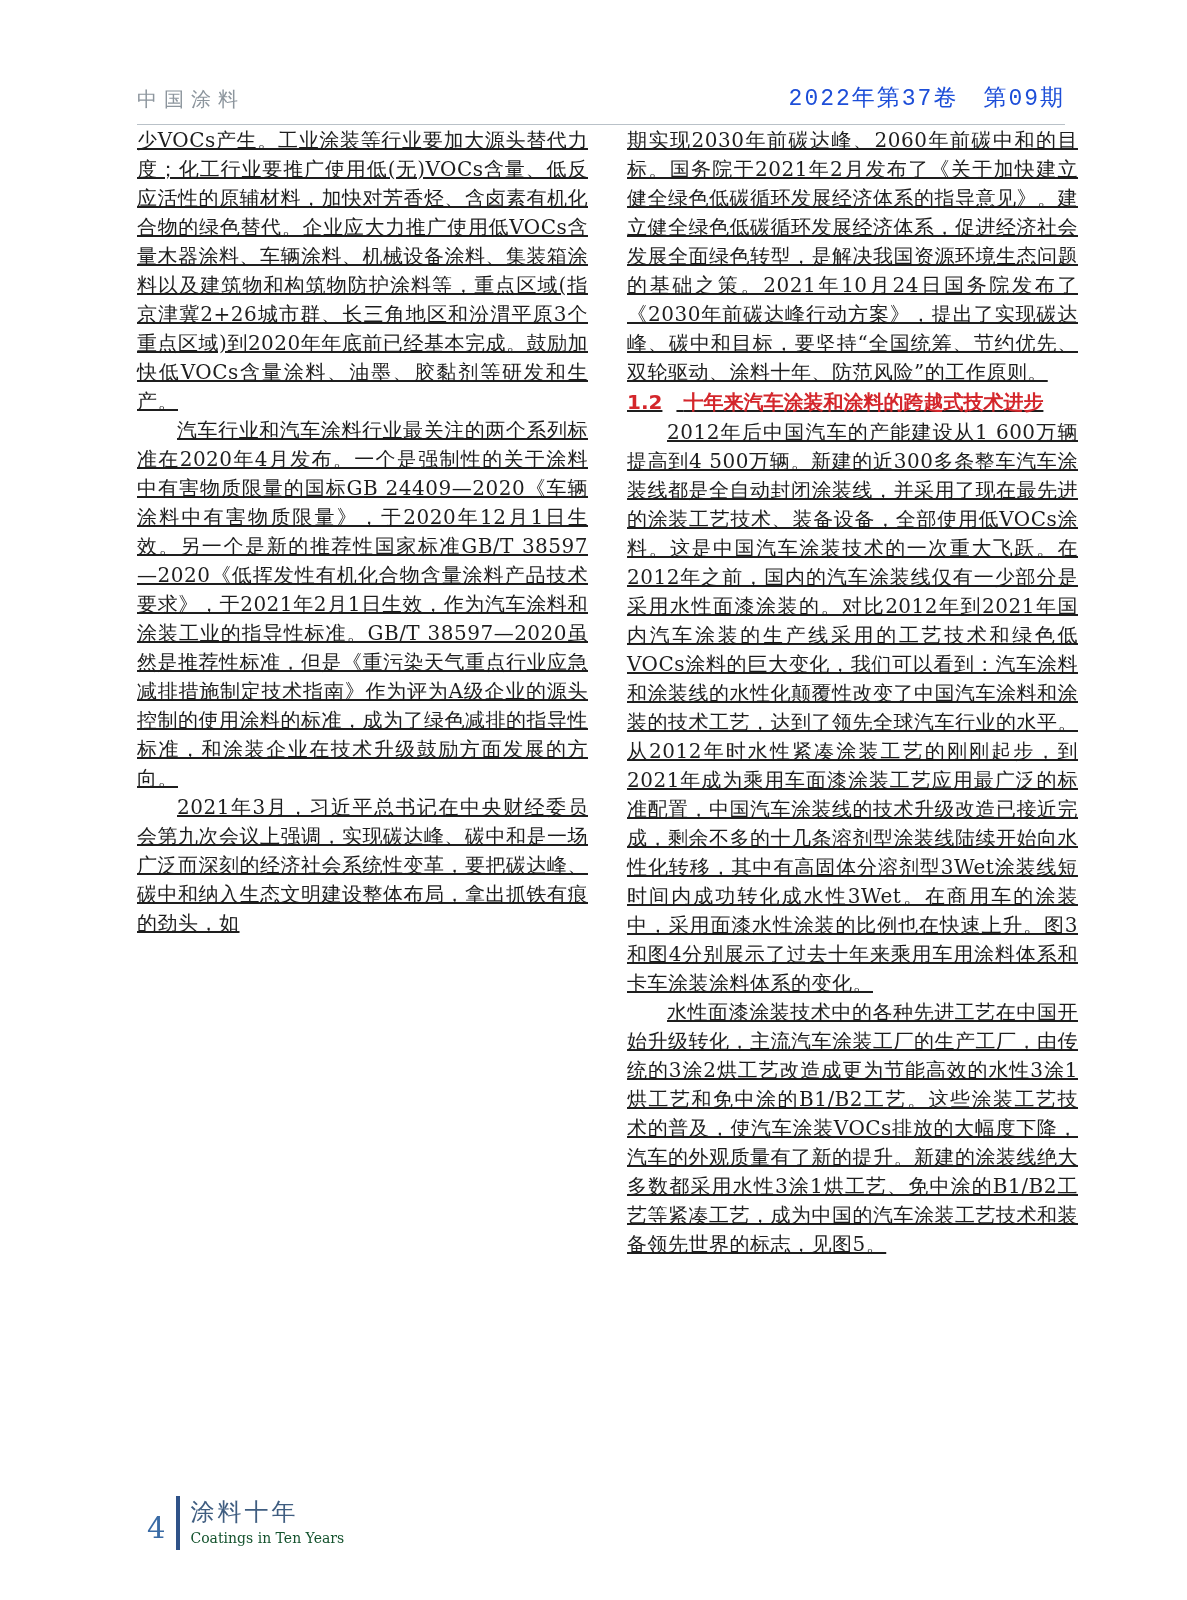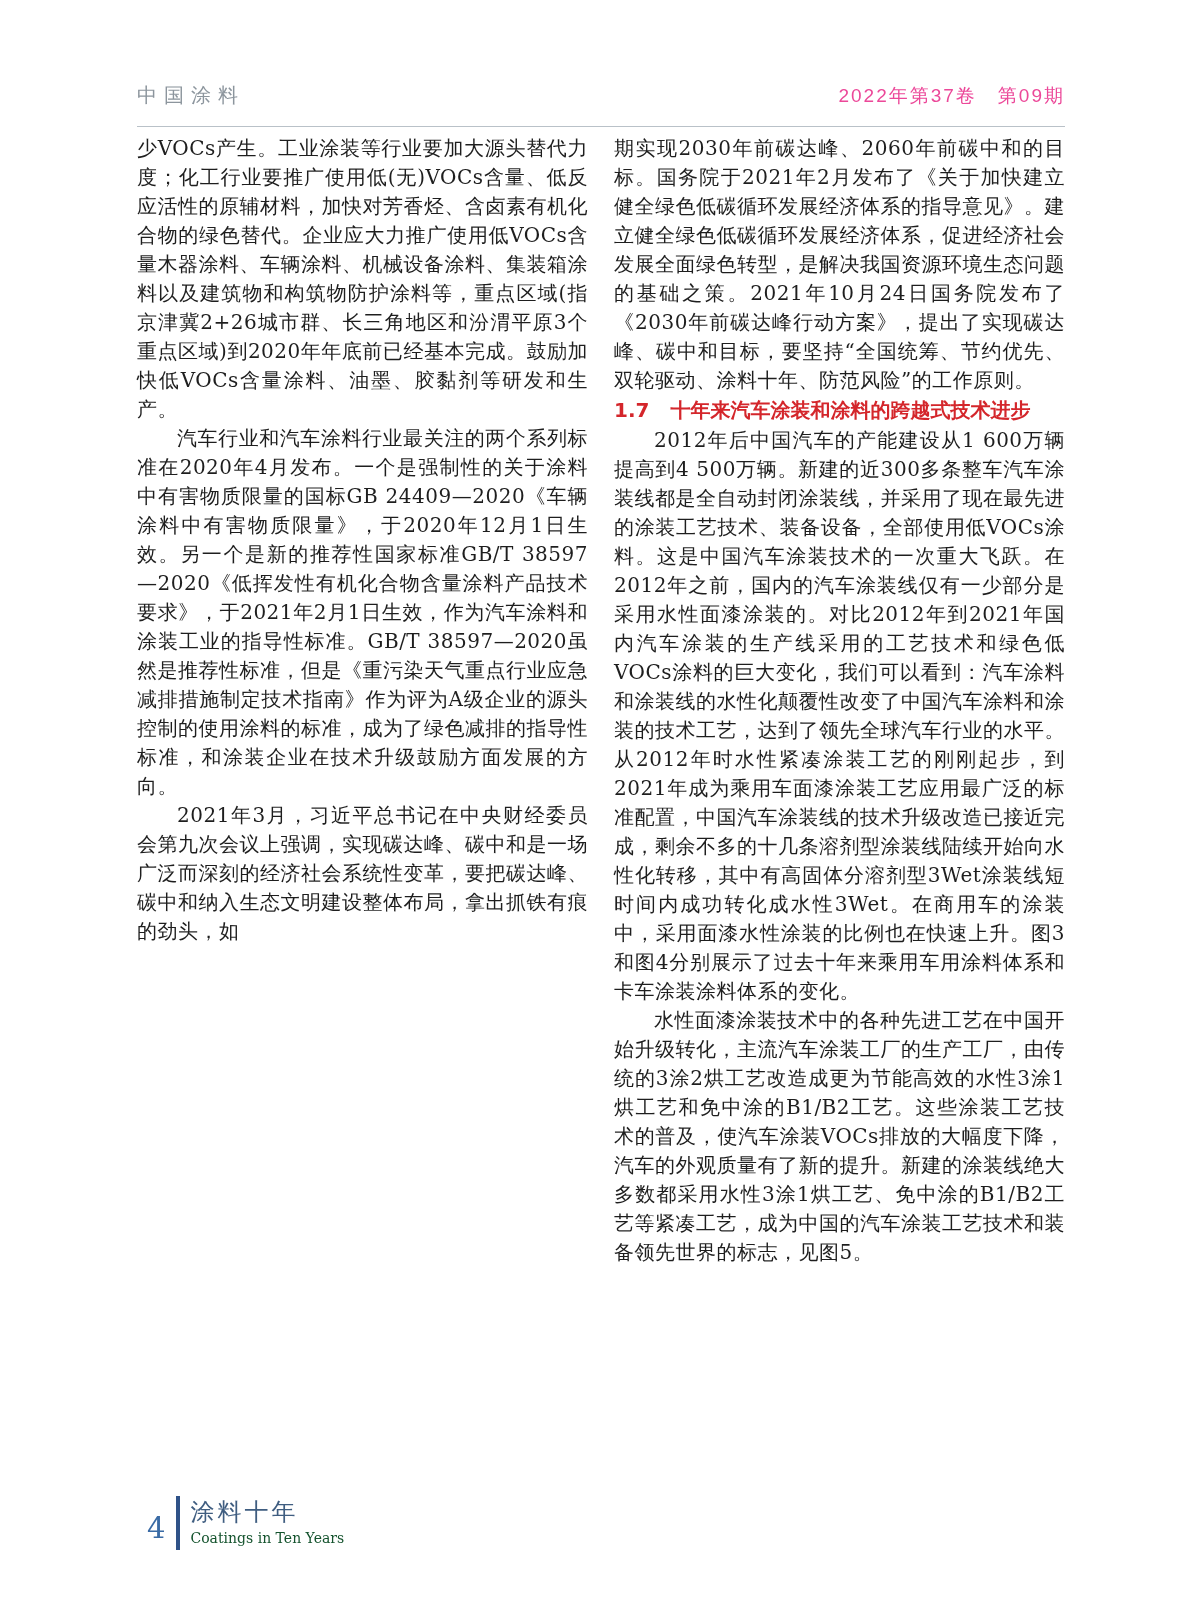--- a/index.html
+++ b/index.html
@@ -4,29 +4,29 @@
 <style>
   html,body{margin:0;padding:0;background:#ffffff;}
   .page{
     position:relative;width:1187px;height:1600px;background:#ffffff;
     overflow:hidden;font-family:"DejaVu Serif","Liberation Serif",serif;color:#1e1e1e;
   }
   
   .header{
     position:absolute;top:82px;left:137px;width:928px;
     display:flex;justify-content:space-between;align-items:flex-end;
-    border-bottom:1.5px solid #b9c1c8;padding-bottom:17px;
-    font-family:Liberation Sans, sans-serif;
+    border-bottom:1.5px solid #b9c1c8;padding-bottom:11px;
+    font-family:Liberation Mono, monospace;
   }
   .journal-name{font-size:20px;color:#8c959d;letter-spacing:7px;}
-  .issue-info{font-size:19px;color:#ec4899;letter-spacing:2px;text-align:center;}
+  .issue-info{font-size:23px;color:#1d4ed8;letter-spacing:2px;text-align:center;}
   
   .columns{
-    position:absolute;top:134px;left:137px;width:928px;height:1340px;
-    display:flex;gap:26px;
+    position:absolute;top:126px;left:137px;width:928px;height:1340px;
+    display:flex;gap:39px;text-decoration:underline;
   }
   .col{
     width:451px;flex:0 0 451px;
     font-size:20px;line-height:29px;text-align:justify;
     letter-spacing:0.5px;
   }
   .col p{margin:0;}
   .col p.ind{text-indent:2em;}
   .sec-heading{
     margin:0;font-family:"DejaVu Sans","Liberation Sans",sans-serif;
@@ -68,21 +68,21 @@
 
     <div class="col">
       <p>少VOCs产生。工业涂装等行业要加大源头替代力度；化工行业要推广使用低(无)VOCs含量、低反应活性的原辅材料，加快对芳香烃、含卤素有机化合物的绿色替代。企业应大力推广使用低VOCs含量木器涂料、车辆涂料、机械设备涂料、集装箱涂料以及建筑物和构筑物防护涂料等，重点区域(指京津冀2+26城市群、长三角地区和汾渭平原3个重点区域)到2020年年底前已经基本完成。鼓励加快低VOCs含量涂料、油墨、胶黏剂等研发和生产。</p>
       <p class="ind">汽车行业和汽车涂料行业最关注的两个系列标准在2020年4月发布。一个是强制性的关于涂料中有害物质限量的国标GB 24409—2020《车辆涂料中有害物质限量》，于2020年12月1日生效。另一个是新的推荐性国家标准GB/T 38597—2020《低挥发性有机化合物含量涂料产品技术要求》，于2021年2月1日生效，作为汽车涂料和涂装工业的指导性标准。GB/T 38597—2020虽然是推荐性标准，但是《重污染天气重点行业应急减排措施制定技术指南》作为评为A级企业的源头控制的使用涂料的标准，成为了绿色减排的指导性标准，和涂装企业在技术升级鼓励方面发展的方向。</p>
       <p class="ind">2021年3月，习近平总书记在中央财经委员会第九次会议上强调，实现碳达峰、碳中和是一场广泛而深刻的经济社会系统性变革，要把碳达峰、碳中和纳入生态文明建设整体布局，拿出抓铁有痕的劲头，如</p>
     </div>
 
     <div class="col">
       <p>期实现2030年前碳达峰、2060年前碳中和的目标。国务院于2021年2月发布了《关于加快建立健全绿色低碳循环发展经济体系的指导意见》。建立健全绿色低碳循环发展经济体系，促进经济社会发展全面绿色转型，是解决我国资源环境生态问题的基础之策。2021年10月24日国务院发布了《2030年前碳达峰行动方案》，提出了实现碳达峰、碳中和目标，要坚持“全国统筹、节约优先、双轮驱动、涂料十年、防范风险”的工作原则。</p>
       <h3 class="sec-heading">
-        <span class="sec-no">1.7</span>
+        <span class="sec-no">1.2</span>
         <span>十年来汽车涂装和涂料的跨越式技术进步</span>
       </h3>
       <p class="ind">2012年后中国汽车的产能建设从1 600万辆提高到4 500万辆。新建的近300多条整车汽车涂装线都是全自动封闭涂装线，并采用了现在最先进的涂装工艺技术、装备设备，全部使用低VOCs涂料。这是中国汽车涂装技术的一次重大飞跃。在2012年之前，国内的汽车涂装线仅有一少部分是采用水性面漆涂装的。对比2012年到2021年国内汽车涂装的生产线采用的工艺技术和绿色低VOCs涂料的巨大变化，我们可以看到：汽车涂料和涂装线的水性化颠覆性改变了中国汽车涂料和涂装的技术工艺，达到了领先全球汽车行业的水平。从2012年时水性紧凑涂装工艺的刚刚起步，到2021年成为乘用车面漆涂装工艺应用最广泛的标准配置，中国汽车涂装线的技术升级改造已接近完成，剩余不多的十几条溶剂型涂装线陆续开始向水性化转移，其中有高固体分溶剂型3Wet涂装线短时间内成功转化成水性3Wet。在商用车的涂装中，采用面漆水性涂装的比例也在快速上升。图3和图4分别展示了过去十年来乘用车用涂料体系和卡车涂装涂料体系的变化。</p>
       <p class="ind">水性面漆涂装技术中的各种先进工艺在中国开始升级转化，主流汽车涂装工厂的生产工厂，由传统的3涂2烘工艺改造成更为节能高效的水性3涂1烘工艺和免中涂的B1/B2工艺。这些涂装工艺技术的普及，使汽车涂装VOCs排放的大幅度下降，汽车的外观质量有了新的提升。新建的涂装线绝大多数都采用水性3涂1烘工艺、免中涂的B1/B2工艺等紧凑工艺，成为中国的汽车涂装工艺技术和装备领先世界的标志，见图5。</p>
     </div>
 
   </div>
 
   <div class="footer">
     <span class="pageno">4</span>

